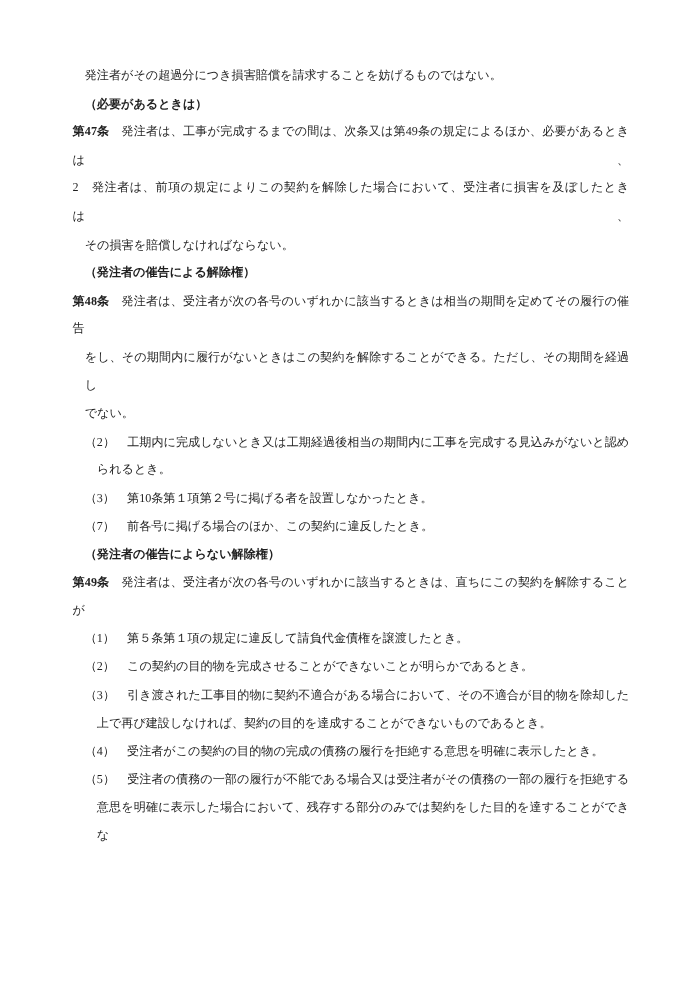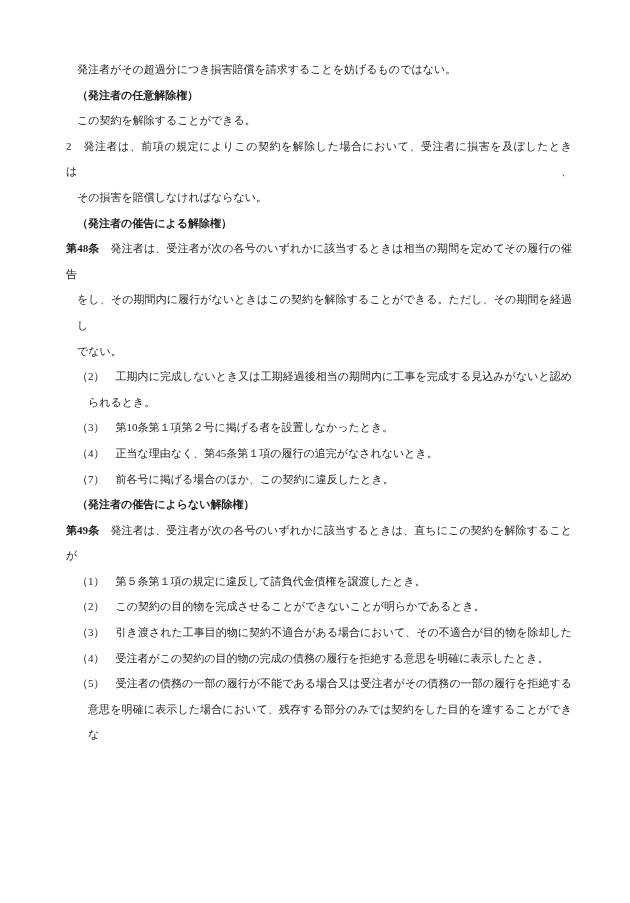--- a/index.html
+++ b/index.html
@@ -35,35 +35,35 @@
     text-align-last: justify;
   }
   .bold { font-weight: bold; }
 </style>
 </head>
 <body>
 
 <div class="page">
   <div class="doc" id="doc">
       <div class="line indent-1"><span>発注者がその超過分につき損害賠償を請求することを妨げるものではない。</span></div>
-      <div class="line indent-1"><span class="bold">（発注者の任意解除権）</span></div>
-      <div class="line indent-1"><span>この契約を解除することができる。</span></div>
+      <div class="line indent-1"><span class="bold">（必要があるときは）</span></div>
+      <div class="line indent-0 justify"><span class="bold">第47条</span><span>　発注者は、工事が完成するまでの間は、次条又は第49条の規定によるほか、必要があるときは、</span></div>
       <div class="line indent-0 justify"><span>2　発注者は、前項の規定によりこの契約を解除した場合において、受注者に損害を及ぼしたときは、</span></div>
       <div class="line indent-1"><span>その損害を賠償しなければならない。</span></div>
       <div class="line indent-1"><span class="bold">（発注者の催告による解除権）</span></div>
       <div class="line indent-0 justify"><span class="bold">第48条</span><span>　発注者は、受注者が次の各号のいずれかに該当するときは相当の期間を定めてその履行の催告</span></div>
       <div class="line indent-1 justify"><span>をし、その期間内に履行がないときはこの契約を解除することができる。ただし、その期間を経過し</span></div>
       <div class="line indent-1"><span>でない。</span></div>
       <div class="line indent-1 justify"><span>（2）　工期内に完成しないとき又は工期経過後相当の期間内に工事を完成する見込みがないと認め</span></div>
       <div class="line indent-2"><span>られるとき。</span></div>
       <div class="line indent-1"><span>（3）　第10条第１項第２号に掲げる者を設置しなかったとき。</span></div>
-      <div class="line indent-1"><span>（4）　正当な理由なく、第45条第１項の履行の追完がなされないとき。</span></div>
       <div class="line indent-1"><span>（7）　前各号に掲げる場合のほか、この契約に違反したとき。</span></div>
       <div class="line indent-1"><span class="bold">（発注者の催告によらない解除権）</span></div>
       <div class="line indent-0 justify"><span class="bold">第49条</span><span>　発注者は、受注者が次の各号のいずれかに該当するときは、直ちにこの契約を解除することが</span></div>
       <div class="line indent-1"><span>（1）　第５条第１項の規定に違反して請負代金債権を譲渡したとき。</span></div>
       <div class="line indent-1"><span>（2）　この契約の目的物を完成させることができないことが明らかであるとき。</span></div>
       <div class="line indent-1 justify"><span>（3）　引き渡された工事目的物に契約不適合がある場合において、その不適合が目的物を除却した</span></div>
+      <div class="line indent-2"><span>上で再び建設しなければ、契約の目的を達成することができないものであるとき。</span></div>
       <div class="line indent-1"><span>（4）　受注者がこの契約の目的物の完成の債務の履行を拒絶する意思を明確に表示したとき。</span></div>
       <div class="line indent-1 justify"><span>（5）　受注者の債務の一部の履行が不能である場合又は受注者がその債務の一部の履行を拒絶する</span></div>
       <div class="line indent-2 justify"><span>意思を明確に表示した場合において、残存する部分のみでは契約をした目的を達することができな</span></div>
     </div>
 </div>
 
 </body></html>

